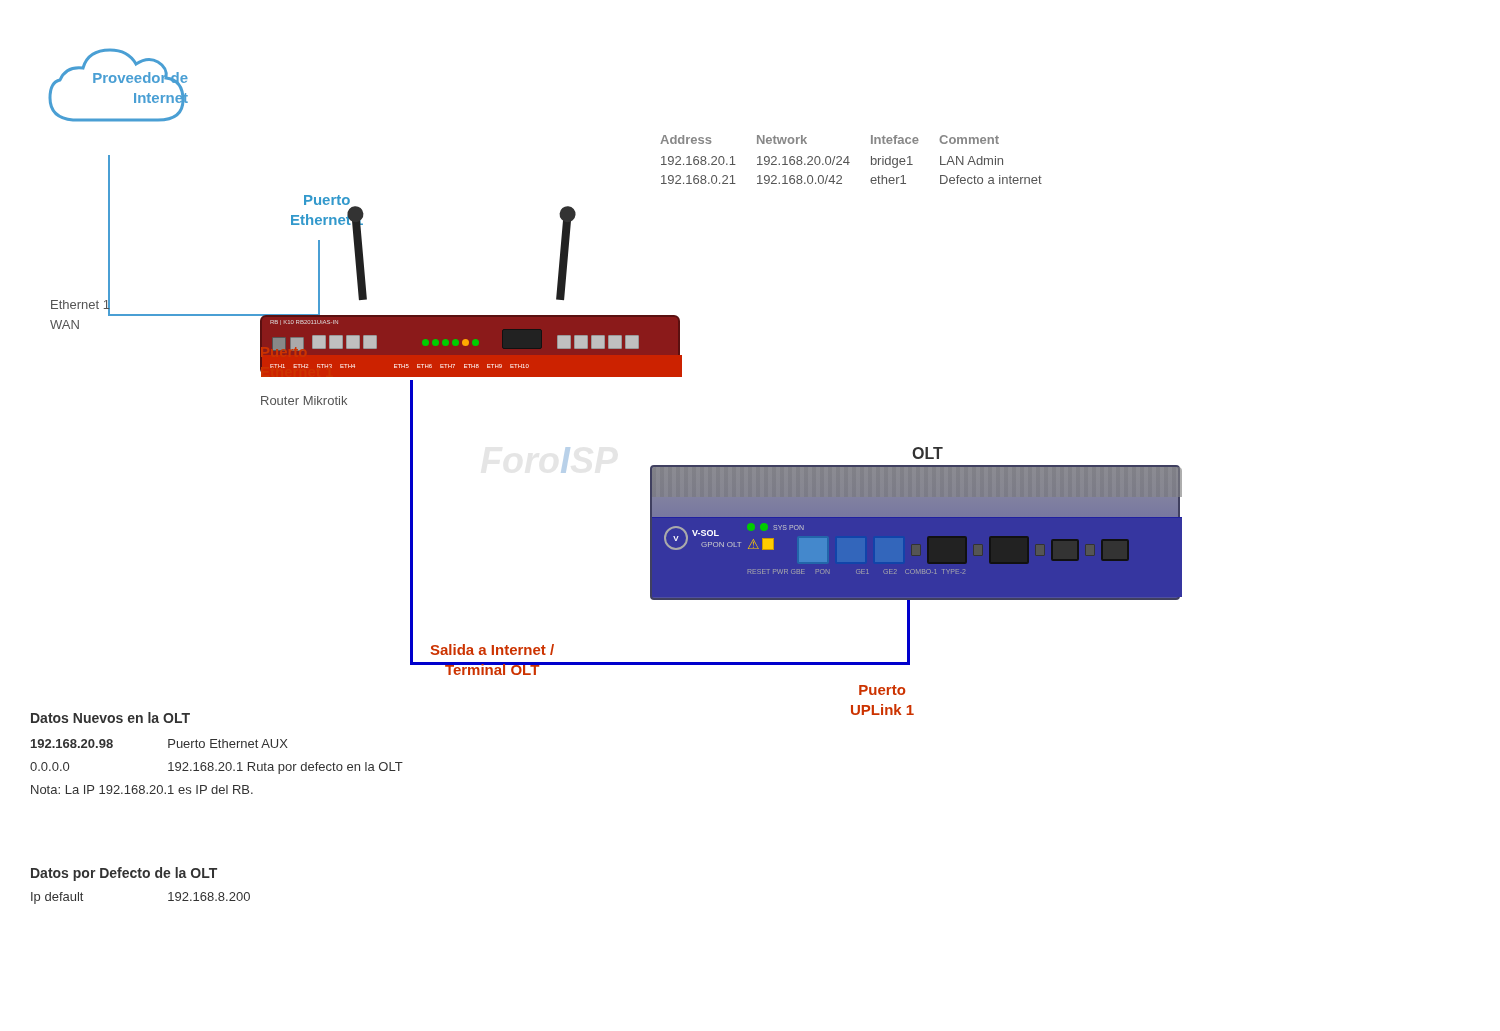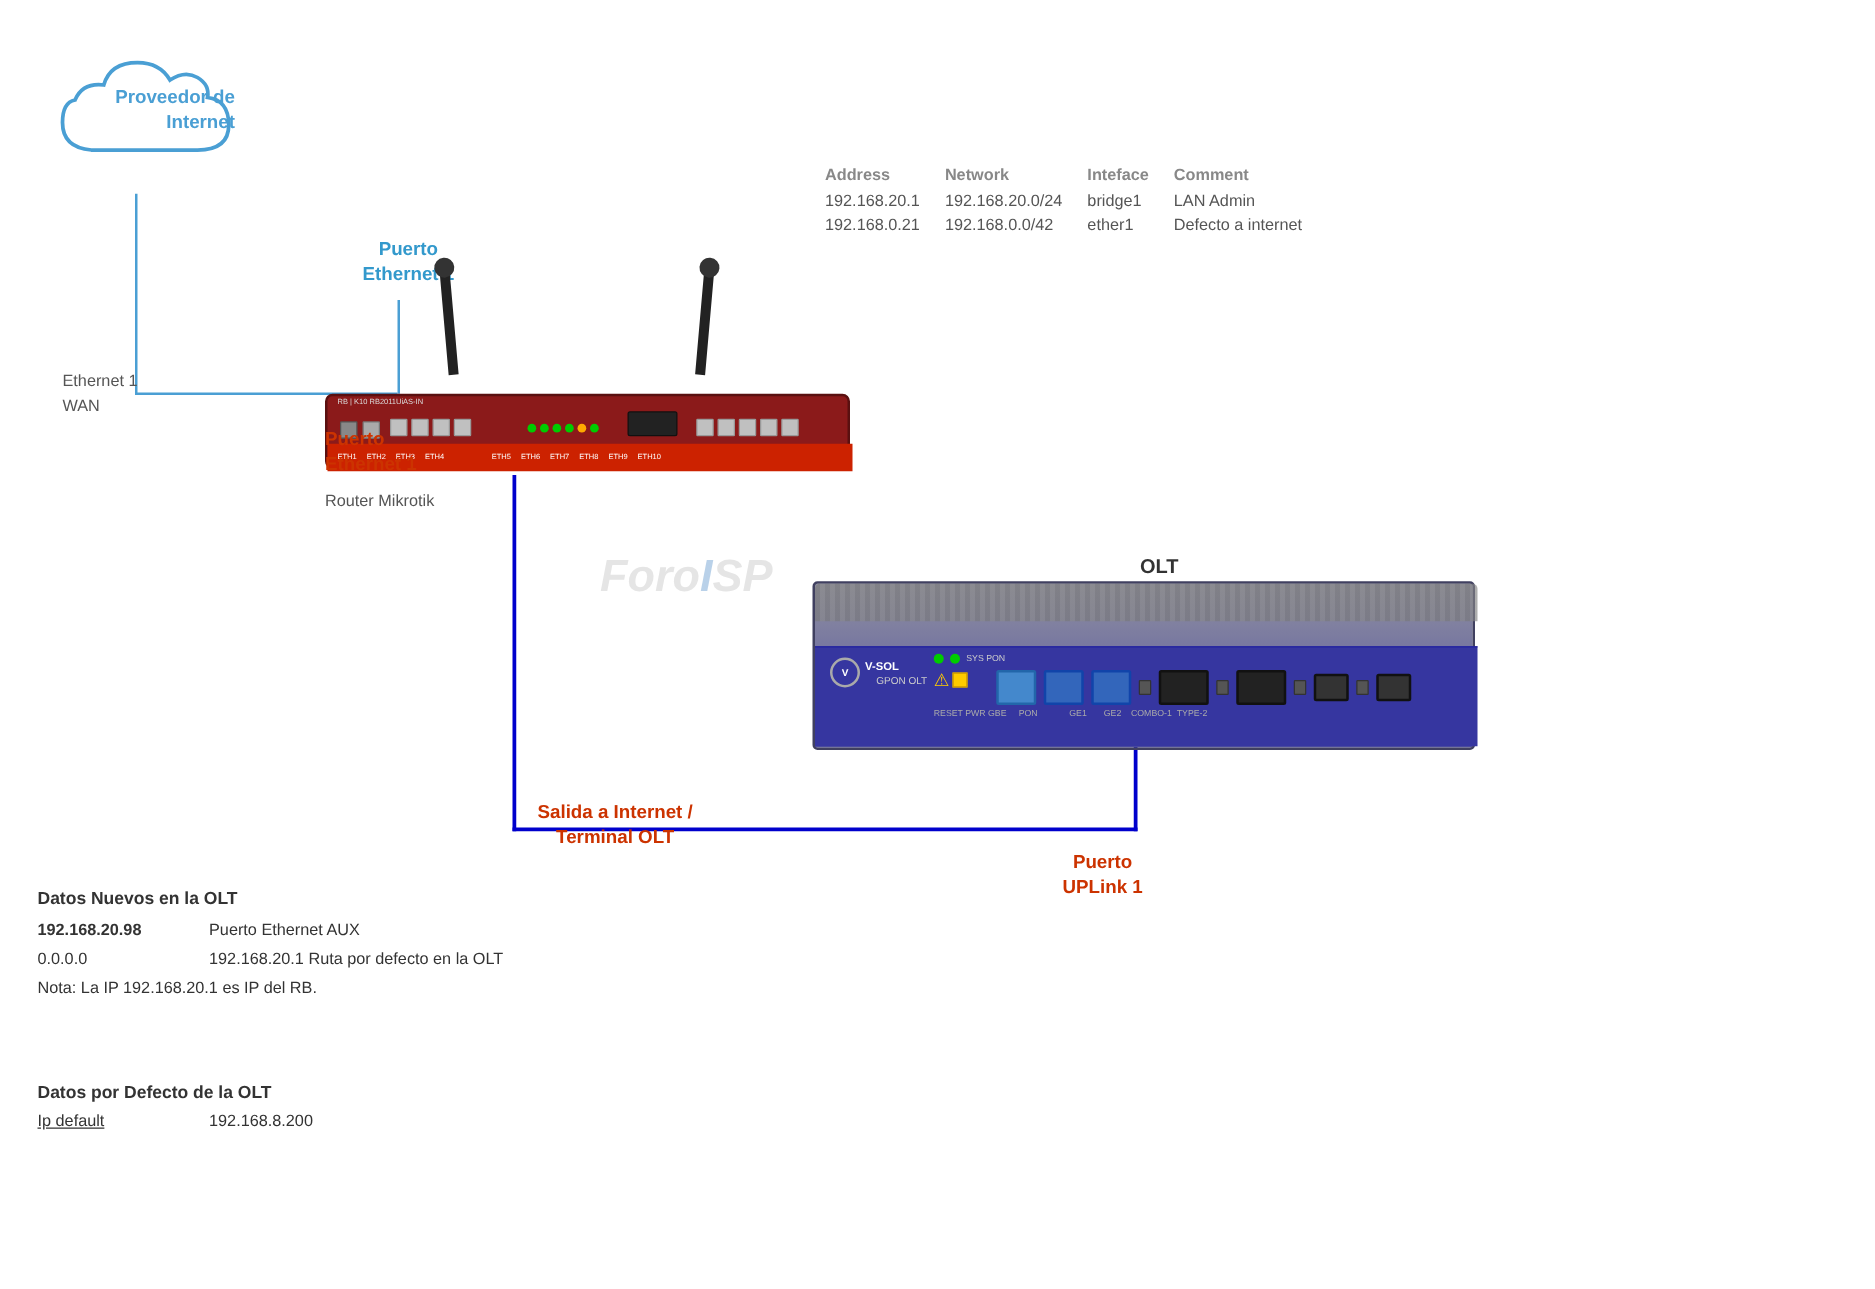--- a/index.html
+++ b/index.html
@@ -572,15 +572,15 @@
   <div class="datos-nuevos-row">
     <span>Nota: La IP 192.168.20.1 es IP del RB.</span>
   </div>
 </div>
 
 <div class="datos-defecto">
   <div class="datos-defecto-title">
     <span>Datos por Defecto de la OLT</span>
   </div>
   <div id="datos-defecto-rows">
-      <div class="datos-defecto-row"><span style="display:inline-block;min-width:130px;text-decoration:underline;">Ip default</span>&nbsp;&nbsp;192.168.8.200</div>
+      <div class="datos-defecto-row"><span style="display:inline-block;min-width:130px;">Ip default</span>&nbsp;&nbsp;192.168.8.200</div>
     </div>
 </div>
 
 </body></html>

